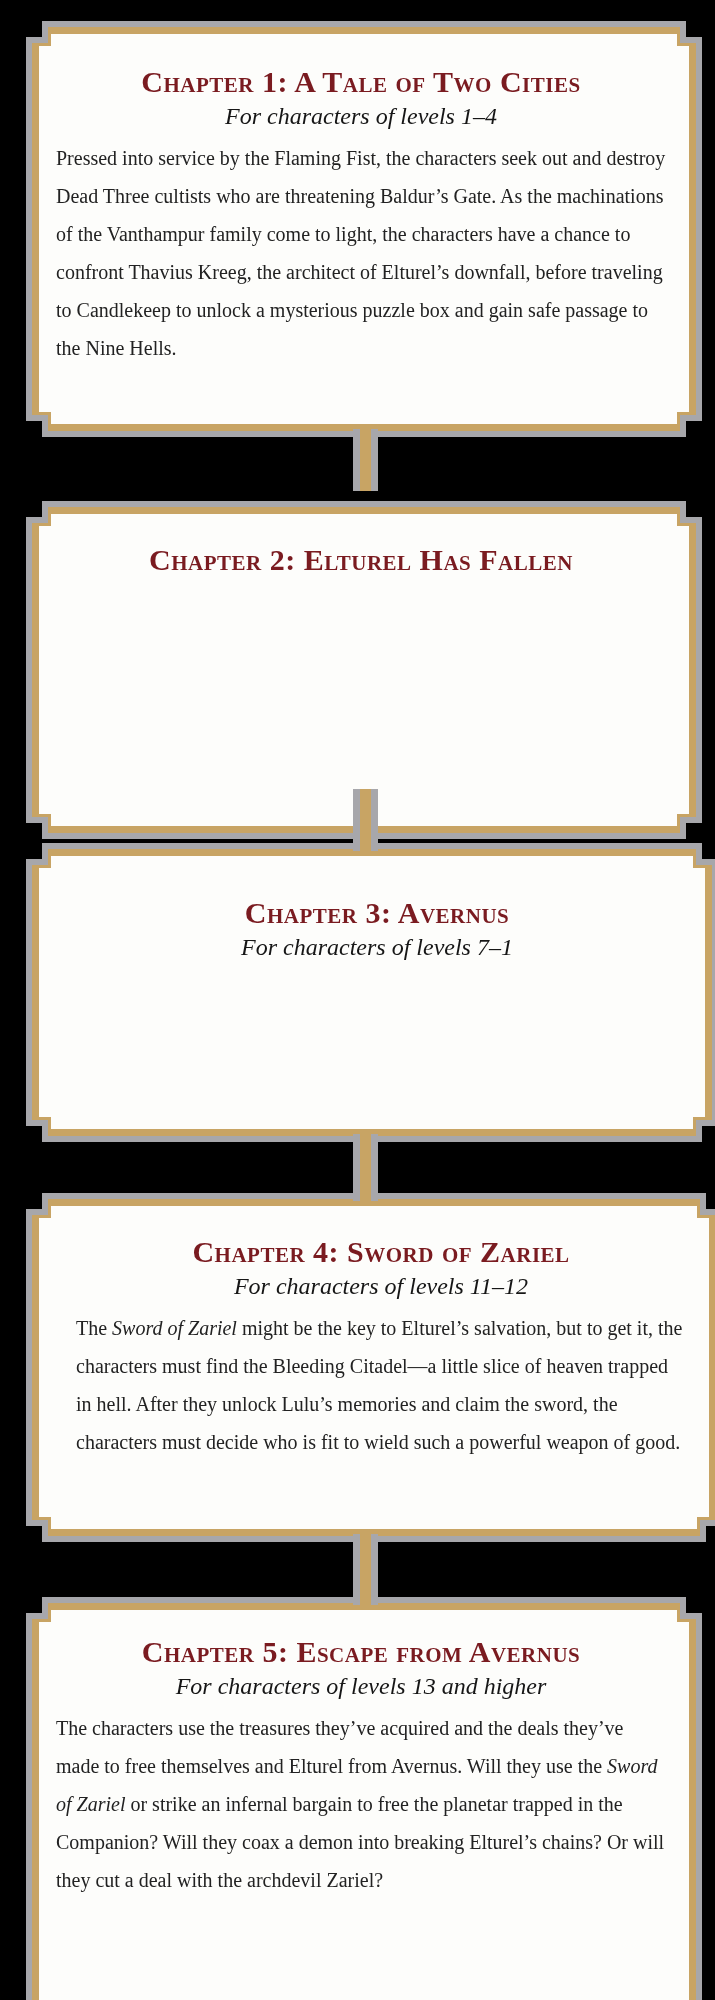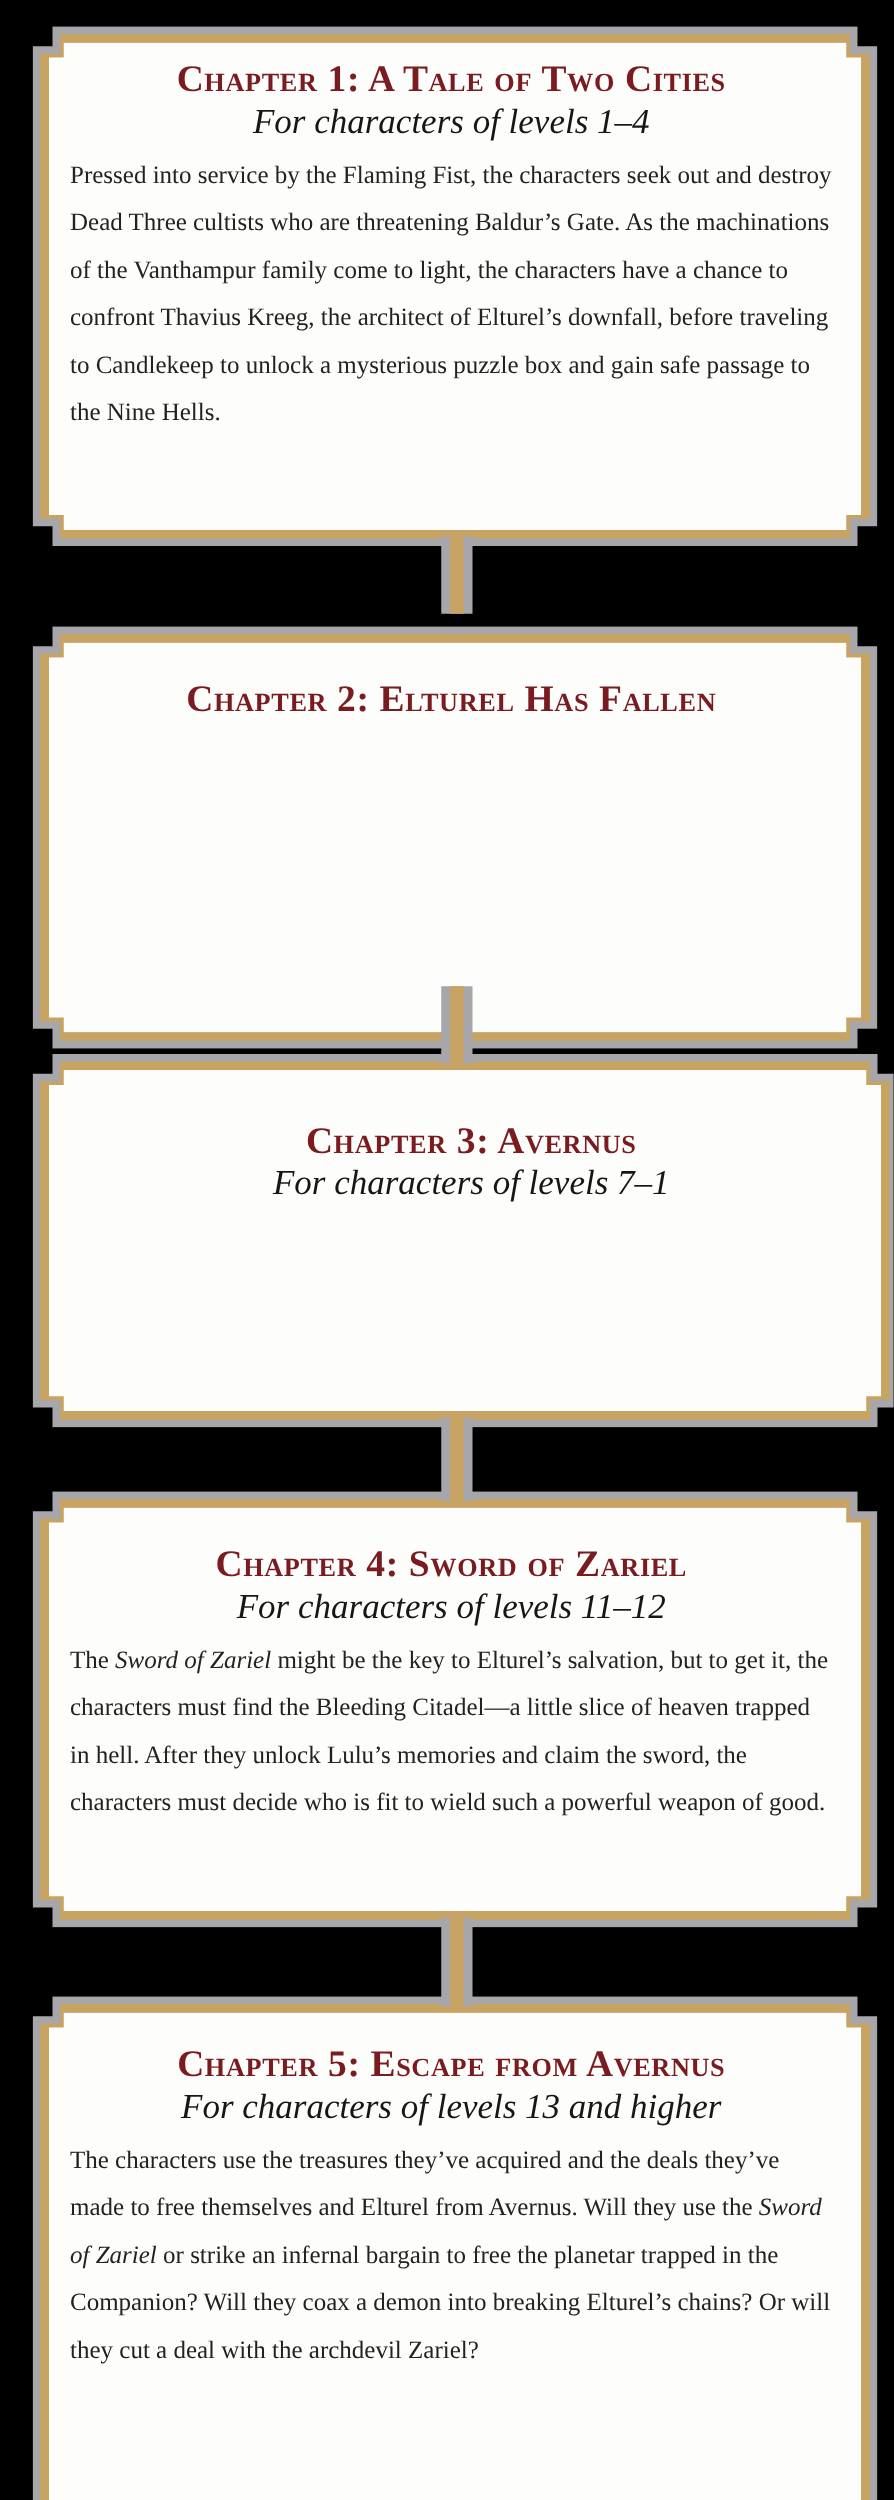--- a/index.html
+++ b/index.html
@@ -57,21 +57,21 @@
     font-size:30px;
     line-height:32px;
     font-weight:bold;
     font-variant:small-caps;
     letter-spacing:0.5px;
     text-align:center;
     color:var(--maroon);
   }
   .subtitle{
     margin-top:3px;
-    font-size:28px;
+    font-size:24px;
     line-height:30px;
     font-style:italic;
     text-align:center;
     color:#161616;
   }
   .body{
     margin:8px 0 0 0;
     font-size:20px;
     line-height:38px;
     text-align:left;
@@ -105,21 +105,21 @@
     <div class="bar"></div>
   </div>
   <div class="connector" style="top:1534px;height:71px;">
     <div class="bar"></div>
   </div>
 
   <div class="panel" style="top:27px;height:404px;">
     <div class="layer shadow"></div>
     <div class="layer frame"></div>
     <div class="layer paper"></div>
-    <div class="content" style="padding-top:21px;">
+    <div class="content" style="padding-top:39px;">
       <h2 class="title">Chapter 1: A Tale of Two Cities</h2>
       <div class="subtitle">For characters of levels 1–4</div>
       <p class="body"><span>Pressed into service by the Flaming Fist, the characters seek out and destroy Dead Three cultists who are threatening Baldur’s Gate. As the machinations of the Vanthampur family come to light, the characters have a chance to confront Thavius Kreeg, the architect of Elturel’s downfall, before traveling to Candlekeep to unlock a mysterious puzzle box and gain safe passage to the Nine Hells.</span></p>
     </div>
   </div>
 
   <div class="panel" style="top:507px;height:326px;">
     <div class="layer shadow"></div>
     <div class="layer frame"></div>
     <div class="layer paper"></div>
@@ -131,21 +131,21 @@
   <div class="panel" style="top:849px;height:287px;padding-left:16px;">
     <div class="layer shadow"></div>
     <div class="layer frame"></div>
     <div class="layer paper"></div>
     <div class="content" style="padding-top:48px;">
       <h2 class="title">Chapter 3: Avernus</h2>
       <div class="subtitle">For characters of levels 7–1</div>
     </div>
   </div>
 
-  <div class="panel" style="top:1199px;height:337px;">
+  <div class="panel" style="top:1199px;height:337px;padding-left:20px;">
     <div class="layer shadow"></div>
     <div class="layer frame"></div>
     <div class="layer paper"></div>
     <div class="content" style="padding-top:37px;">
       <h2 class="title">Chapter 4: Sword of Zariel</h2>
       <div class="subtitle">For characters of levels 11–12</div>
       <p class="body"><span>The </span><i>Sword of Zariel</i><span> might be the key to Elturel’s salvation, but to get it, the characters must find the Bleeding Citadel—a little slice of heaven trapped in hell. After they unlock Lulu’s memories and claim the sword, the characters must decide who is fit to wield such a powerful weapon of good.</span></p>
     </div>
   </div>
 

